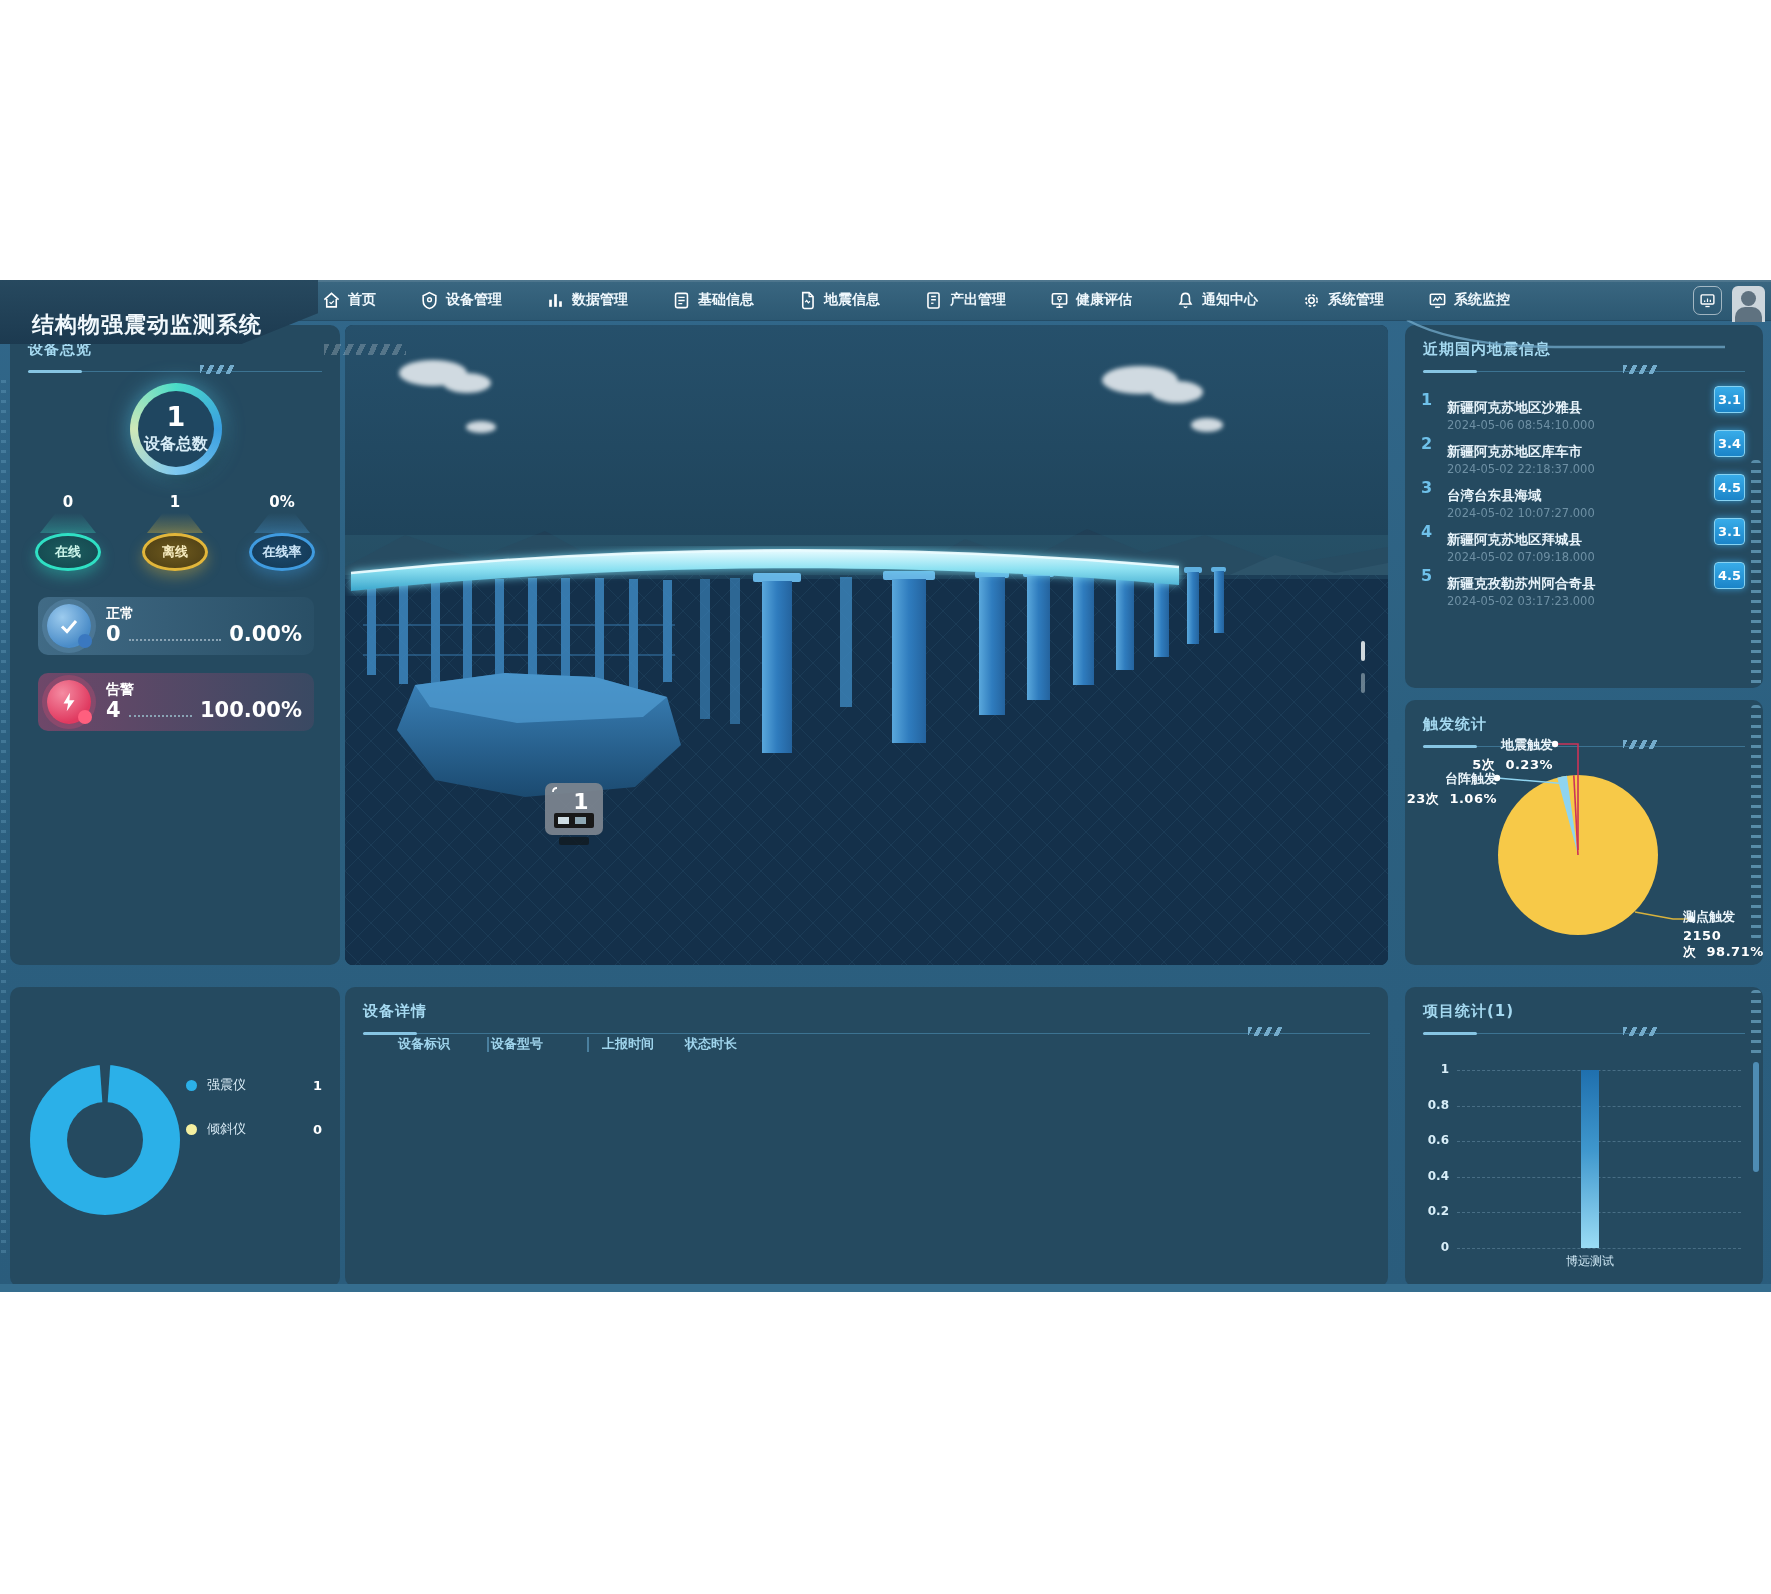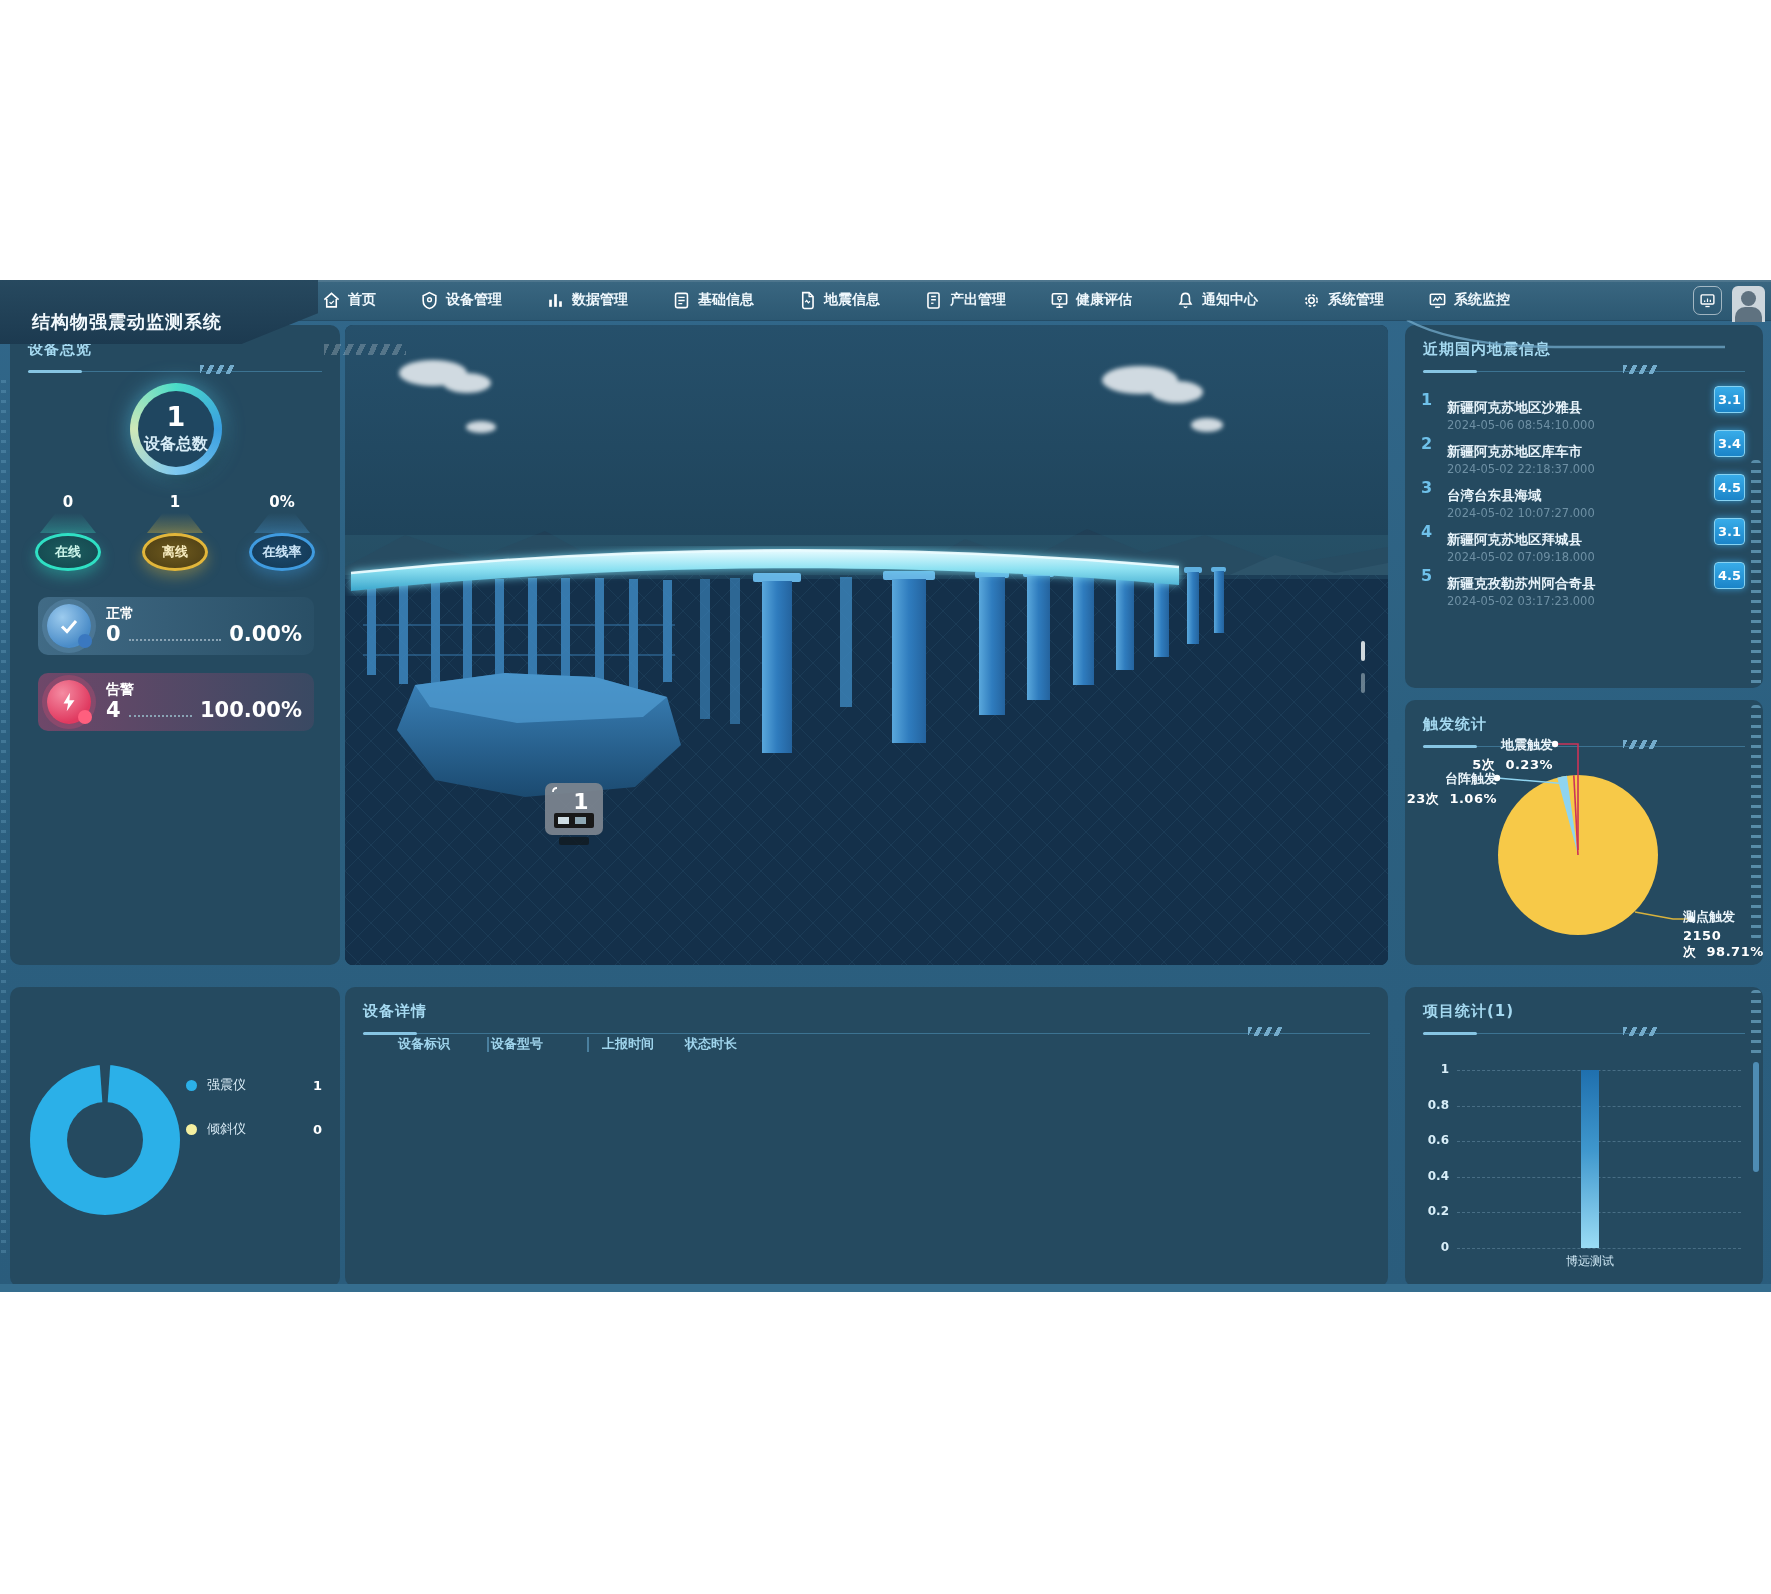--- a/index.html
+++ b/index.html
@@ -9,21 +9,21 @@
     background:linear-gradient(180deg,#31678a 0%,#2c6080 45%,#2a5c7c 100%); }
   .bottom-strip { position:absolute; left:0; top:1004px; width:100%; height:8px; background:#356d8e; }
 
   
   .navbar { position:absolute; left:0; top:0; width:100%; height:40px;
     background:linear-gradient(180deg,#3a6781 0%,#2c5872 100%);
     box-shadow:inset 0 2px 0 rgba(255,255,255,.10), 0 1px 0 rgba(0,0,0,.25); z-index:4; }
   .title-block { position:absolute; left:0; top:0; width:318px; height:64px; z-index:6;
     background:linear-gradient(180deg,#27495f 0%,#1c3a50 100%);
     clip-path:polygon(0 0,100% 0,100% 52%,76% 100%,0 100%); }
-  .app-title { position:absolute; left:32px; top:30px; color:#f2f9fd; font-size:18px; font-weight:bold; letter-spacing:1px; white-space:nowrap; }
+  .app-title { position:absolute; left:32px; top:30px; color:#f2f9fd; font-size:22px; font-weight:bold; letter-spacing:1px; white-space:nowrap; }
   .title-stripes { position:absolute; left:324px; top:64px; width:82px; height:11px; z-index:6;
     background:repeating-linear-gradient(115deg, rgba(255,255,255,.22) 0 5px, transparent 5px 11px); }
   .nav-menu { position:absolute; left:300px; top:0; height:40px; display:flex; align-items:flex-start; z-index:5; }
   .nav-item { display:flex; align-items:center; gap:7px; padding:0 22px; height:40px; cursor:pointer; }
   .nav-item .nlabel { color:#eef7fc; font-size:14px; font-weight:bold; white-space:nowrap; }
   .nicon { width:19px; height:19px; display:inline-flex; }
   .nicon svg { width:19px; height:19px; }
   .nav-right { position:absolute; right:6px; top:0; height:40px; display:flex; align-items:center; gap:10px; z-index:5; }
   .mon-btn { width:29px; height:29px; border:1px solid rgba(255,255,255,.55); border-radius:7px;
     display:flex; align-items:center; justify-content:center; cursor:pointer; }

